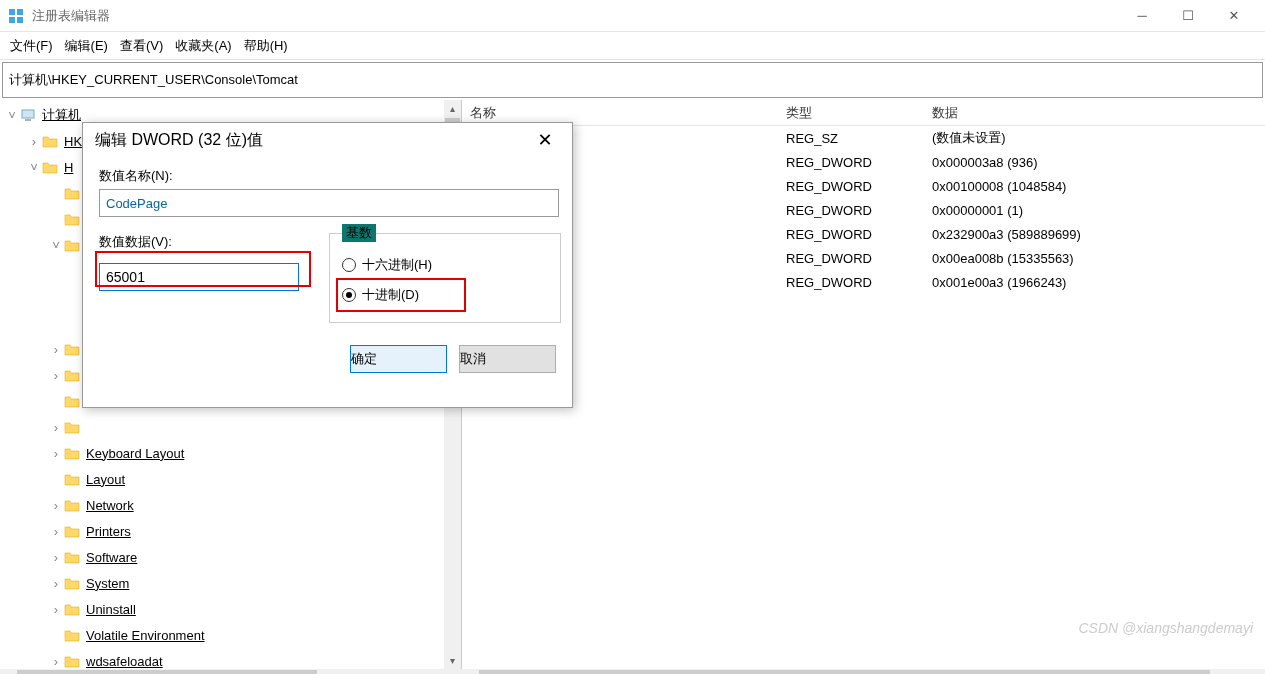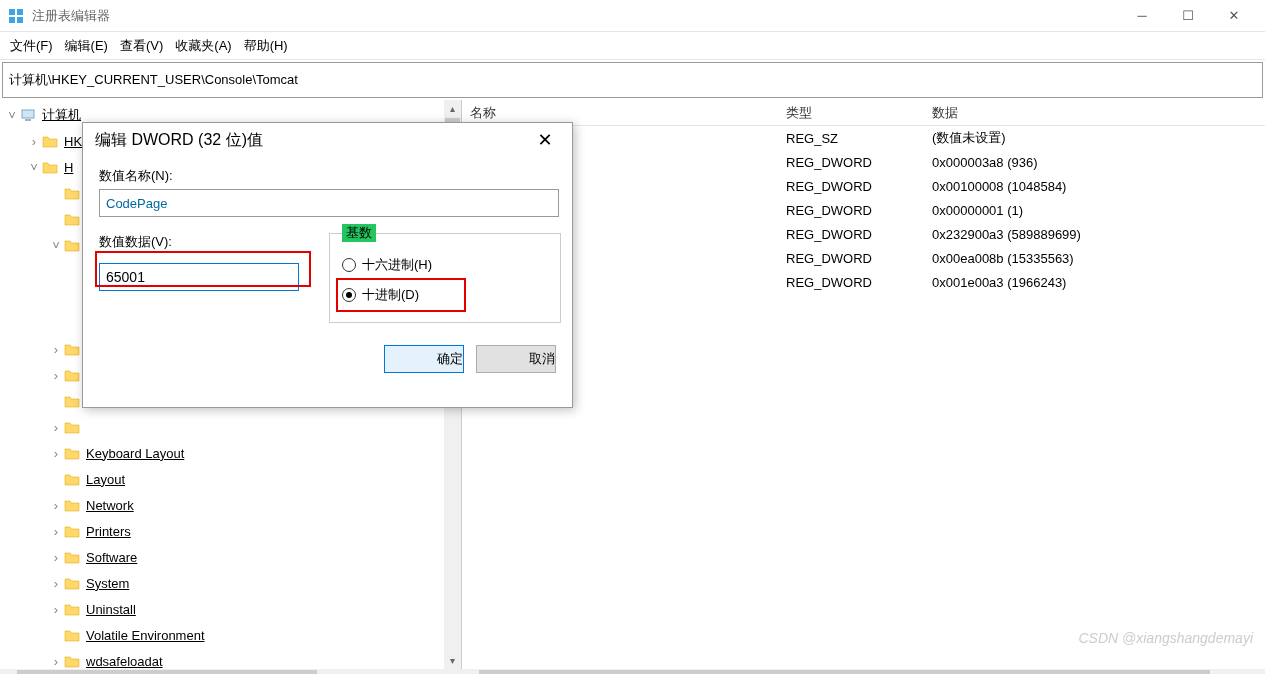--- a/index.html
+++ b/index.html
@@ -54,37 +54,37 @@
 .dlg-body { padding: 10px 16px; }
 .dlg-label { margin-bottom: 4px; }
 .dlg-input { width: 460px; height: 28px; border: 1px solid #999; padding: 0 6px; background: #fff; display: flex; align-items: center; }
 .dlg-input.readonly { color: #0369a1; }
 .dlg-row2 { display: flex; margin-top: 16px; gap: 20px; }
 .dlg-left { flex: 0 0 210px; }
 .dlg-value-wrap { position: relative; }
 .dlg-value { width: 200px; height: 28px; border: 1px solid #0078d7; padding: 0 6px; font-size: 14px; outline: none; margin-top: 8px; }
 .red-box { position: absolute; border: 2px solid #e40000; pointer-events: none; }
 .fieldset { border: 1px solid #ccc; padding: 8px 12px 12px 12px; width: 232px; }
-.fieldset .legend { position: relative; top: -18px; background: #22c55e; padding: 0 4px; display: inline-block; }
+.fieldset .legend { position: relative; top: -18px; background: #0f766e; padding: 0 4px; display: inline-block; }
 .fieldset .opts { margin-top: -10px; }
 .radio-row { display: flex; align-items: center; height: 30px; gap: 6px; }
 .radio { width: 14px; height: 14px; border: 1px solid #333; border-radius: 50%; display: inline-flex; align-items: center; justify-content: center; }
 .radio.checked::after { content: ""; width: 6px; height: 6px; background: #000; border-radius: 50%; }
 .dlg-buttons { display: flex; justify-content: flex-end; gap: 12px; padding: 12px 16px; }
-.dlg-btn { width: 80px; height: 28px; border: 1px solid #adadad; background: #e1e1e1; display: flex; align-items: center; justify-content: flex-end; }
+.dlg-btn { width: 97px; height: 28px; border: 1px solid #adadad; background: #e1e1e1; display: flex; align-items: center; justify-content: flex-start; }
 .dlg-btn.primary { border: 1px solid #0078d7; background: #e5f1fb; }
 
 
 .hscroll-row { height: 17px; display: flex; }
 .hscroll { background: #f0f0f0; display: flex; align-items: center; }
 .hscroll .harrow { width: 17px; height: 17px; display: flex; align-items: center; justify-content: center; color: #666; font-size: 10px; }
 .hscroll .htrack { flex: 1; height: 17px; background: #f0f0f0; position: relative; }
 .hscroll .hthumb { position: absolute; left: 0; top: 1px; bottom: 1px; background: #cdcdcd; }
 
-.watermark { position: absolute; right: 12px; bottom: 28px; color: #ccc; font-size: 14px; font-style: italic; pointer-events:none; }
+.watermark { position: absolute; right: 12px; bottom: 38px; color: #ccc; font-size: 14px; font-style: italic; pointer-events:none; }
 </style>
 </head>
 <body>
 
 <div class="titlebar">
   <svg class="app-icon" viewBox="0 0 16 16">
       <rect x="1" y="1" width="6" height="6" fill="#3ea6e6"></rect>
       <rect x="9" y="1" width="6" height="6" fill="#3ea6e6"></rect>
       <rect x="1" y="9" width="6" height="6" fill="#3ea6e6"></rect>
       <rect x="9" y="9" width="6" height="6" fill="#3ea6e6"></rect>

